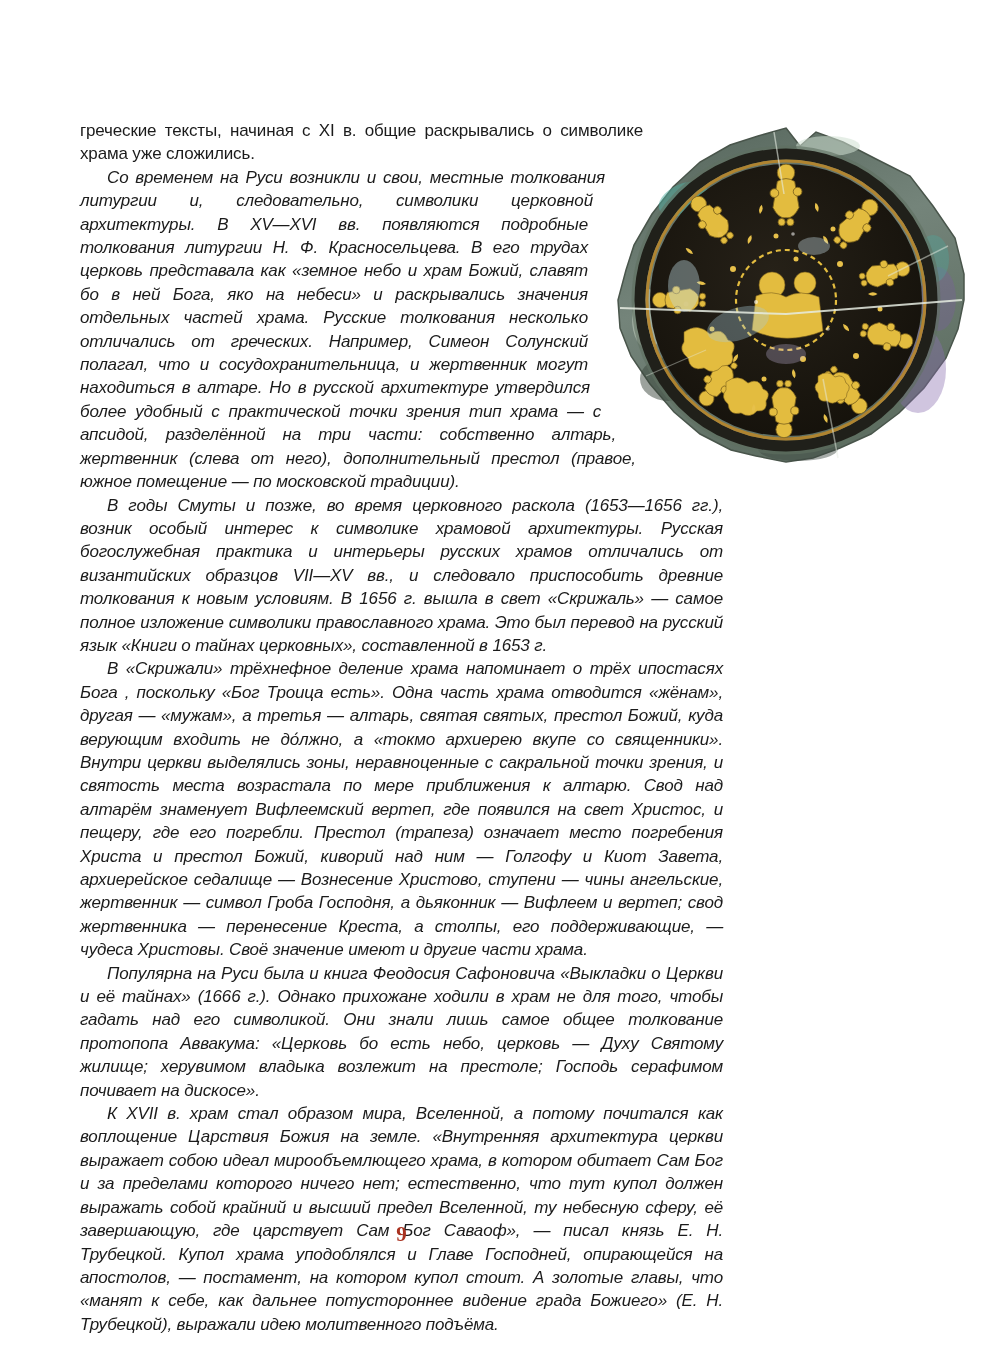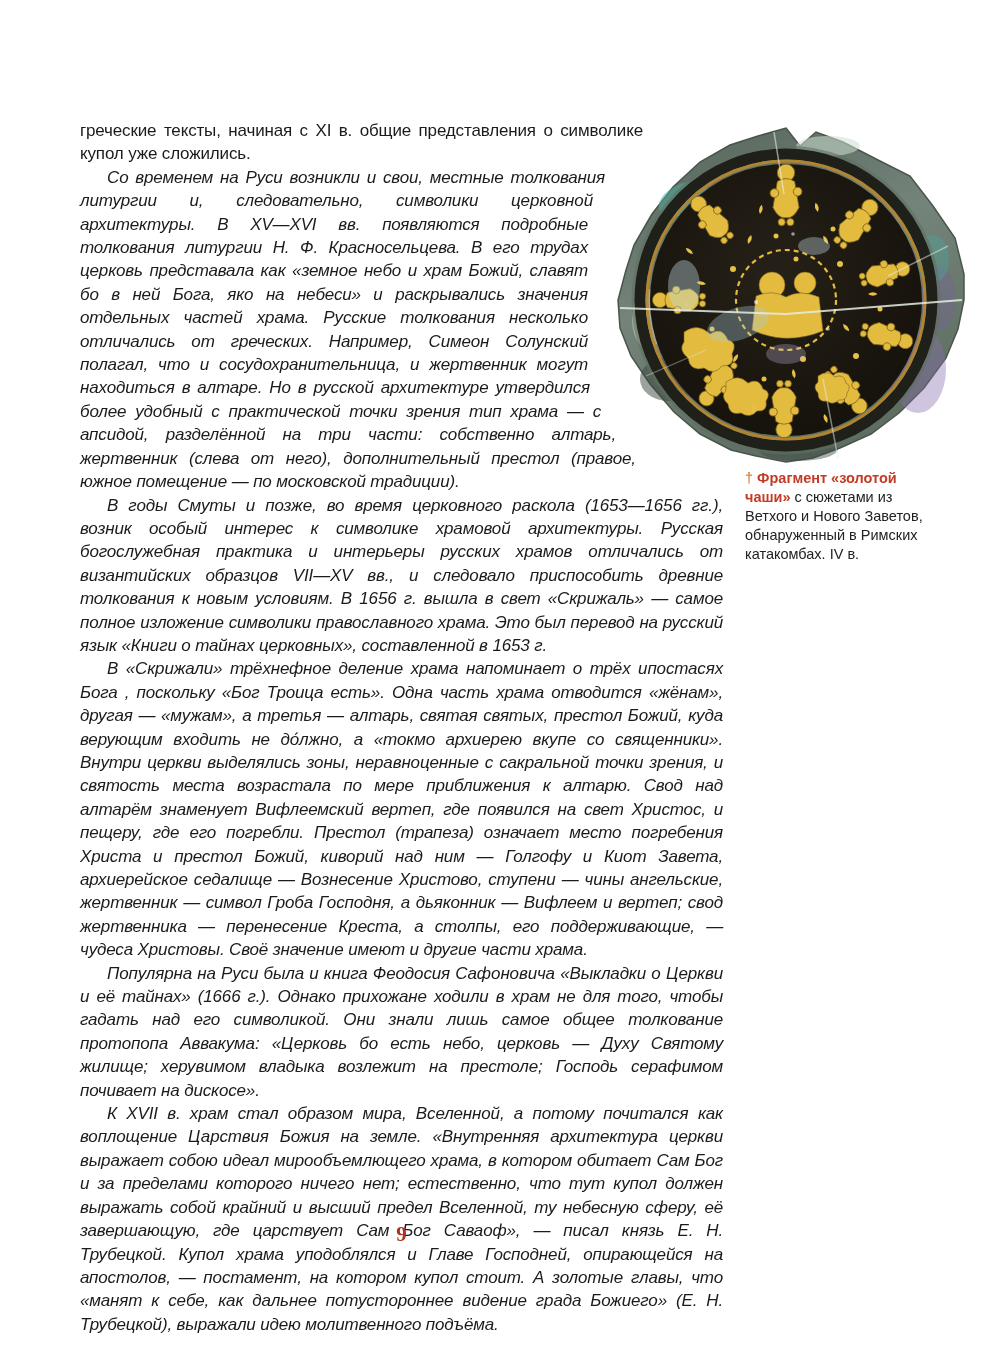--- a/index.html
+++ b/index.html
@@ -151,29 +151,24 @@
       <g fill="none" stroke="#e6ece2">
         <path d="M 32,184 L 198,190 L 374,176" stroke-width="2" opacity="0.85"></path>
         <path d="M 186,8 L 196,70" stroke-width="1.5" opacity="0.6"></path>
         <path d="M 250,334 L 235,255" stroke-width="1.5" opacity="0.5"></path>
         <path d="M 360,122 L 300,152" stroke-width="1.5" opacity="0.5"></path>
         <path d="M 58,252 L 118,226" stroke-width="1.2" opacity="0.4"></path>
       </g>
     </svg>
   </figure>
 
-  <aside class="caption">
-    <span class="cap-marker" style="color:#e5863a">†</span>
-    <span class="cap-title" style="color:#c53a26">Фрагмент «золотой чаши»</span>
-    <span class="cap-text">с сюжетами из Ветхого и Нового Заветов, обнаруженный в Римских катакомбах. IV в.</span>
-  </aside>
 
   <main class="text-col">
     <div class="wrap-spacer"></div>
-    <p>греческие тексты, начиная с XI в. общие представления о символике купол уже сложились.</p>
+    <p>греческие тексты, начиная с XI в. общие раскрывались о символике храма уже сложились.</p>
     <p class="indent">Со временем на Руси возникли и свои, местные толкования литургии и, следовательно, символики церковной архитектуры. В XV—XVI вв. появляются подробные толкования литургии Н. Ф. Красносельцева. В его трудах церковь представала как «земное небо и храм Божий, славят бо в ней Бога, яко на небеси» и раскрывались значения отдельных частей храма. Русские толкования несколько отличались от греческих. Например, Симеон Солунский полагал, что и сосудохранительница, и жертвенник могут находиться в алтаре. Но в русской архитектуре утвердился более удобный с практической точки зрения тип храма — с апсидой, разделённой на три части: собственно алтарь, жертвенник (слева от него), дополнительный престол (правое, южное помещение — по московской традиции).</p>
     <p class="indent">В годы Смуты и позже, во время церковного раскола (1653—1656 гг.), возник особый интерес к символике храмовой архитектуры. Русская богослужебная практика и интерьеры русских храмов отличались от византийских образцов VII—XV вв., и следовало приспособить древние толкования к новым условиям. В 1656 г. вышла в свет «Скрижаль» — самое полное изложение символики православного храма. Это был перевод на русский язык «Книги о тайнах церковных», составленной в 1653 г.</p>
     <p class="indent">В «Скрижали» трёхнефное деление храма напоминает о трёх ипостасях Бога , поскольку «Бог Троица есть». Одна часть храма отводится «жёнам», другая — «мужам», а третья — алтарь, святая святых, престол Божий, куда верующим входить не до́лжно, а «токмо архиерею вкупе со священники». Внутри церкви выделялись зоны, неравноценные с сакральной точки зрения, и святость места возрастала по мере приближения к алтарю. Свод над алтарём знаменует Вифлеемский вертеп, где появился на свет Христос, и пещеру, где его погребли. Престол (трапеза) означает место погребения Христа и престол Божий, киворий над ним — Голгофу и Киот Завета, архиерейское седалище — Вознесение Христово, ступени — чины ангельские, жертвенник — символ Гроба Господня, а дьяконник — Вифлеем и вертеп; свод жертвенника — перенесение Креста, а столпы, его поддерживающие, — чудеса Христовы. Своё значение имеют и другие части храма.</p>
     <p class="indent">Популярна на Руси была и книга Феодосия Сафоновича «Выкладки о Церкви и её тайнах» (1666 г.). Однако прихожане ходили в храм не для того, чтобы гадать над его символикой. Они знали лишь самое общее толкование протопопа Аввакума: «Церковь бо есть небо, церковь — Духу Святому жилище; херувимом владыка возлежит на престоле; Господь серафимом почивает на дискосе».</p>
     <p class="indent">К XVII в. храм стал образом мира, Вселенной, а потому почитался как воплощение Царствия Божия на земле. «Внутренняя архитектура церкви выражает собою идеал мирообъемлющего храма, в котором обитает Сам Бог и за пределами которого ничего нет; естественно, что тут купол должен выражать собой крайний и высший предел Вселенной, ту небесную сферу, её завершающую, где царствует Сам Бог Саваоф», — писал князь Е. Н. Трубецкой. Купол храма уподоблялся и Главе Господней, опирающейся на апостолов, — постамент, на котором купол стоит. А золотые главы, что «манят к себе, как дальнее потустороннее видение града Божиего» (Е. Н. Трубецкой), выражали идею молитвенного подъёма.</p>
   </main>
 
   <div class="page-number" style="color:#a93220">9</div>
 
 </div>

